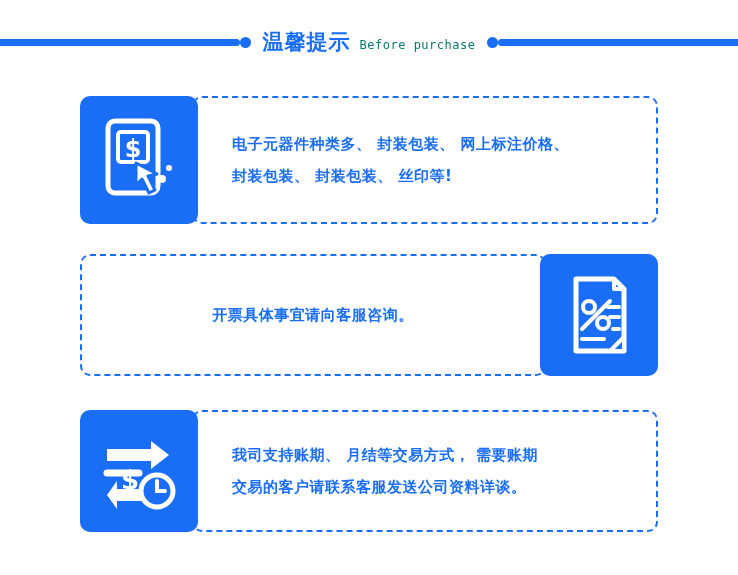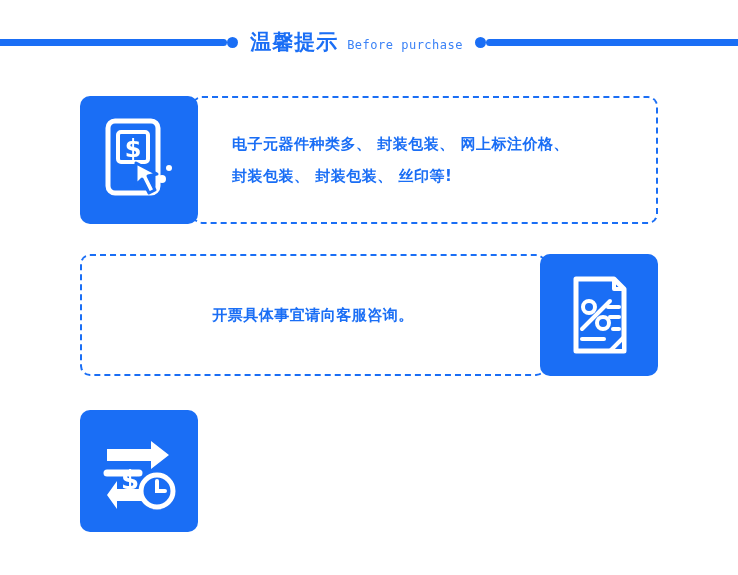--- a/index.html
+++ b/index.html
@@ -21,21 +21,21 @@
 
   
   .header {
     position: absolute;
     top: 22px;
     left: 0;
     width: 738px;
     height: 40px;
     display: flex;
     align-items: center;
-    justify-content: flex-end;
+    justify-content: center;
   }
   .rule {
     height: 7px;
     background: #1a6ef5;
     flex: 0 0 auto;
   }
   .rule.left {
     width: 252px;
     border-radius: 0 4px 4px 0;
   }
@@ -61,21 +61,21 @@
   .title-cn {
     font-family: "DejaVu Sans", sans-serif;
     font-size: 21px;
     font-weight: bold;
     color: #1a6ef5;
     letter-spacing: 1px;
   }
   .title-en {
     font-family: "DejaVu Sans Mono", monospace;
     font-size: 12px;
-    color: #3b82f6;
+    color: #0f766e;
     margin-left: 9px;
     letter-spacing: 0.5px;
   }
 
   
   .row {
     position: absolute;
     left: 80px;
     width: 578px;
     display: flex;
@@ -183,15 +183,21 @@
     <div class="icon-box">
       <svg width="80" height="84" viewBox="0 0 80 84" aria-hidden="true">
         <path d="M8 20 H52 V12 L70 26 L52 40 V32 H8 Z" fill="#ffffff"></path>
         <path d="M8 44 H40" stroke="#ffffff" stroke-width="7" stroke-linecap="round"></path>
         <text x="22" y="60" font-family="DejaVu Sans, sans-serif" font-size="26" font-weight="bold" fill="#ffffff">$</text>
         <path d="M46 60 H8 V52 L-2 66 L8 80 V72 H46 Z" fill="#ffffff" transform="translate(10,0)"></path>
         <circle cx="58" cy="62" r="16" fill="#1a6ef5" stroke="#ffffff" stroke-width="5"></circle>
         <path d="M58 52 V62 H66" stroke="#ffffff" stroke-width="4" fill="none" stroke-linecap="round"></path>
       </svg>
     </div>
+    <div class="text-box">
+      <div class="para">
+        <div>我司支持账期、 月结等交易方式， 需要账期</div>
+        <div>交易的客户请联系客服发送公司资料详谈。</div>
+      </div>
+    </div>
   </div>
 
 </div>
 
 </body></html>

